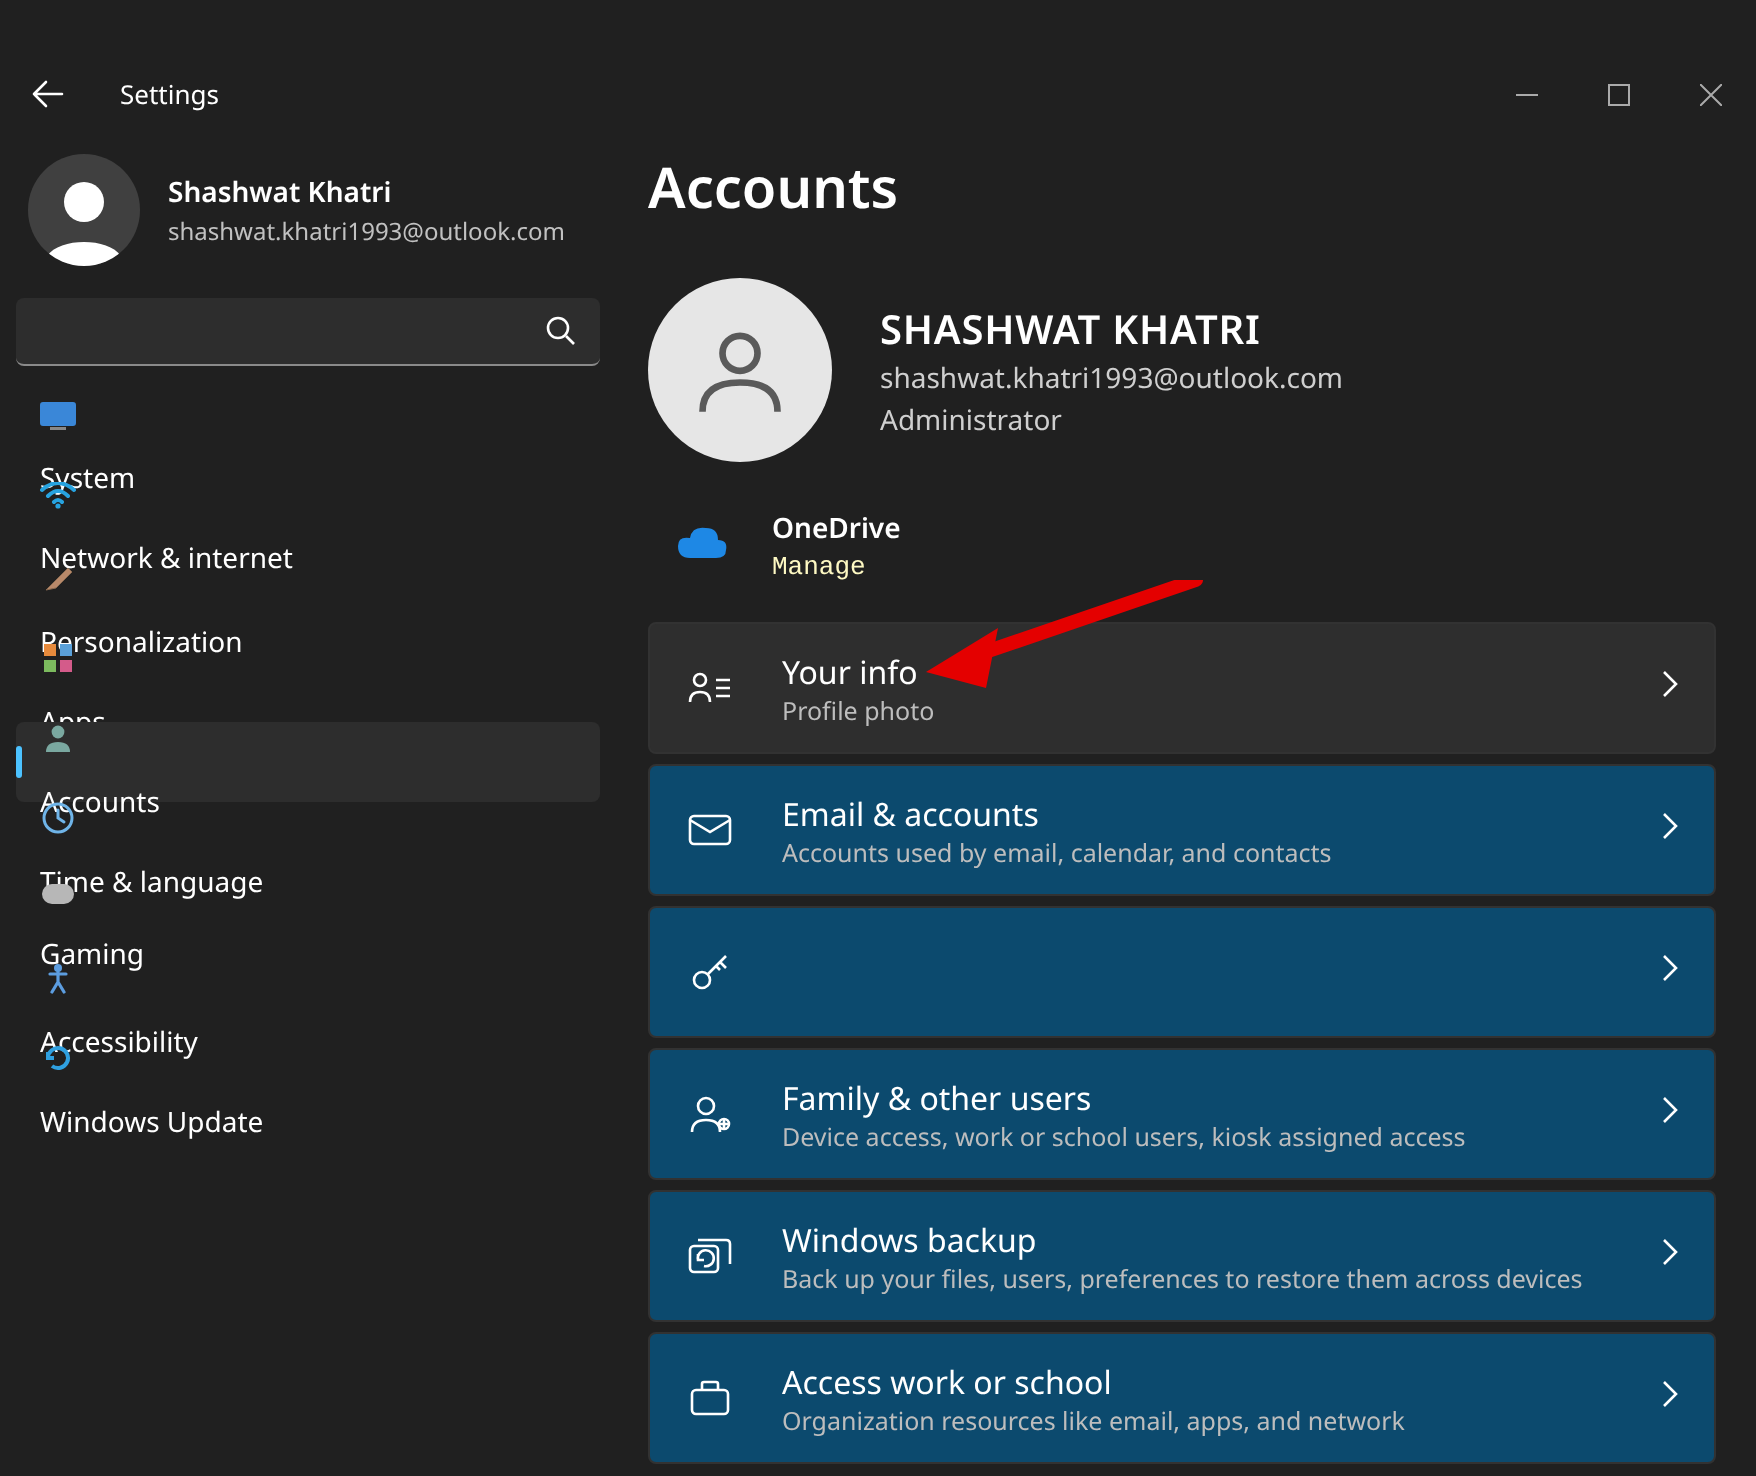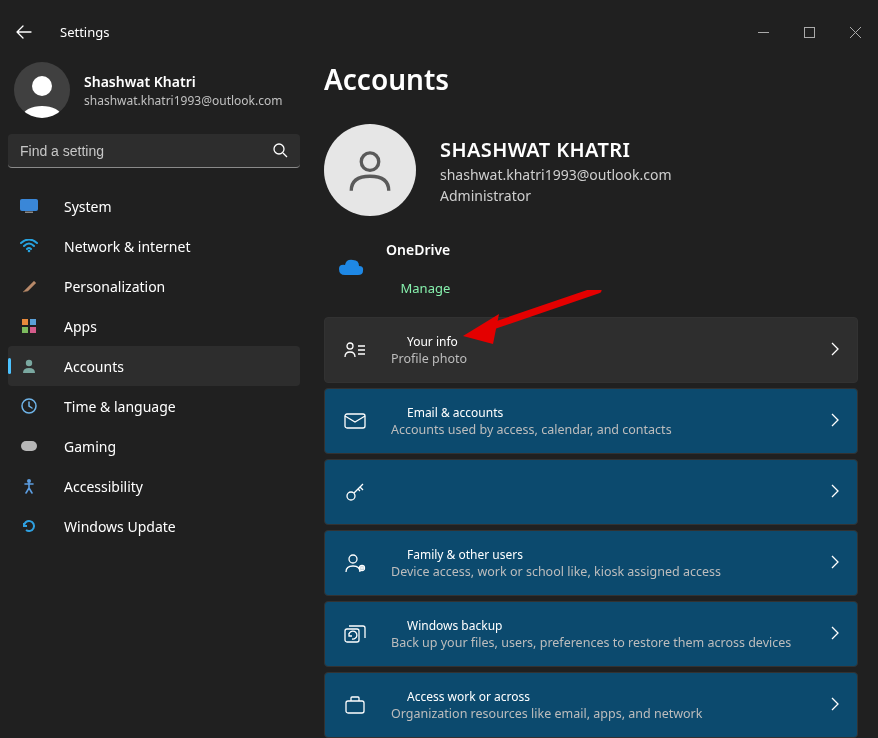--- a/index.html
+++ b/index.html
@@ -11,20 +11,21 @@
     height: 738px;
     overflow: hidden;
     font-size: 14px;
   }
   .titlebar {
     height: 48px;
     display: flex;
     align-items: flex-start;
     justify-content: space-between;
     padding: 16px 0 0 8px;
+    margin-top: 15px;
   }
   .titlebar-left { display: flex; align-items: center; gap: 20px; }
   .back-btn {
     width: 32px; height: 32px; display:flex; align-items:center; justify-content:center;
     cursor:pointer; border-radius:4px;
   }
   .win-title { font-size: 13px; color: #ffffff; }
   .win-controls { display:flex; }
   .win-btn { width:46px; height:32px; display:flex; align-items:center; justify-content:center; cursor:pointer; }
   .win-btn svg { stroke:#aaaaaa; }
@@ -44,54 +45,54 @@
     display:flex; align-items:center;
   }
   .search-input {
     background:transparent; border:none; outline:none; color:#ffffff;
     font-size:14px; padding:0 12px; width:100%;
   }
   .search-input::placeholder { color:#c7c7c7; }
   .search-icon { position:absolute; right:12px; top:8px; }
   .nav-list { list-style:none; }
   .nav-item {
-    display:flex; align-items:center; gap:26px; height:40px;
-    padding: 0 12px; border-radius:4px; cursor:pointer; position:relative;
+    display:flex; align-items:flex-start; gap:15px; height:40px;
+    padding: 0 12px; border-radius:4px; cursor:pointer; position:relative;flex-direction:column;
   }
   .nav-item.selected { background:#2d2d2d; }
   .nav-item.selected::before {
     content:""; position:absolute; left:0; top:12px; width:3px; height:16px;
     background:#4cc2ff; border-radius:2px;
   }
   .nav-icon { width:18px; display:flex; justify-content:center; }
   .nav-label { font-size:14px; }
 
   .main { flex:1; padding: 12px 20px 0 16px; overflow-y:auto; }
   .page-title { font-size:28px; font-weight:600; margin-bottom:26px; }
   .account-hero { display:flex; align-items:center; gap:24px; margin-bottom:24px; }
   .avatar-large {
     width:92px; height:92px; border-radius:50%; background:#e6e6e6;
     display:flex; align-items:center; justify-content:center;
   }
   .hero-name { font-size:20px; font-weight:600; letter-spacing:0.4px; }
   .hero-email { font-size:14px; color:#cfcfcf; margin-top:2px;}
   .hero-role { font-size:14px; color:#cfcfcf; margin-top:2px;}
-  .onedrive-row { display:flex; align-items:center; gap:22px; padding: 0 8px 20px 14px; text-align: right; }
+  .onedrive-row { display:flex; align-items:center; gap:22px; padding: 0 8px 20px 14px; }
   .onedrive-text .od-title { font-size:14px; font-weight:600; }
-  .onedrive-text .od-sub { font-size:13px; color:#86efac; margin-top:20px; }
+  .onedrive-text .od-sub { font-size:13px; color:#fef9c3; margin-top:2px;font-family:Liberation Mono, monospace; }
 
   .cards { display:flex; flex-direction:column; gap:5px; }
   .card {
     background:#0c4a6e; border:1px solid #323232; border-radius:4px;
     height:66px; display:flex; align-items:center; padding:0 18px;
     cursor:pointer; gap:24px; position:relative;
   }
   .card:first-child { background:#2e2e2e; }
   .card-icon { width:24px; display:flex; justify-content:center; }
-  .card-text .card-title { font-size:12px;margin-left:16px; }
+  .card-text .card-title { font-size:16px; }
   .card-text .card-sub { font-size:12.5px; color:#bdbdbd; margin-top:0; }
   .card-chevron { position:absolute; right:18px; }
 
   .red-arrow {
     position:absolute; left:463px; top:290px; pointer-events:none;
   }
 </style>
 </head>
 <body>
 
@@ -132,21 +133,20 @@
             <path d="M2 24 C2 16 22 16 22 24 Z"></path>
           </svg>
       </div>
       <div>
         <div class="profile-name">Shashwat Khatri</div>
         <div class="profile-email">shashwat.khatri1993@outlook.com</div>
       </div>
     </div>
 
     <div class="search-wrap">
-      <input class="search-input" placeholder="Find a setting" style="">
       <span class="search-icon">
         <svg width="16" height="16" viewBox="0 0 16 16">
             <circle cx="7" cy="7" r="5" stroke="#ffffff" stroke-width="1.3" fill="none"></circle>
             <path d="M11 11 L15 15" stroke="#ffffff" stroke-width="1.3"></path>
           </svg>
       </span>
     </div>
 
     <ul class="nav-list">
       <li class="nav-item">
@@ -283,21 +283,21 @@
 
       <div class="card">
         <span class="card-icon">
             <svg width="22" height="16" viewBox="0 0 22 16">
               <rect x="1" y="1" width="20" height="14" rx="2" fill="none" stroke="#fff" stroke-width="1.3"></rect>
               <path d="M1 3 L11 9 L21 3" stroke="#fff" stroke-width="1.3" fill="none"></path>
             </svg>
           </span>
         <div class="card-text">
           <div class="card-title">Email &amp; accounts</div>
-          <div class="card-sub">Accounts used by access, calendar, and contacts</div>
+          <div class="card-sub">Accounts used by email, calendar, and contacts</div>
         </div>
         <span class="card-chevron"><svg width="8" height="14" viewBox="0 0 8 14">
               <path d="M1 1 L7 7 L1 13" stroke="#ffffff" stroke-width="1.3" fill="none"></path>
             </svg></span>
       </div>
 
       <div class="card">
         <span class="card-icon">
             <svg width="22" height="22" viewBox="0 0 22 22">
               <circle cx="7" cy="15" r="4" fill="none" stroke="#fff" stroke-width="1.3"></circle>
@@ -313,21 +313,21 @@
         <span class="card-icon">
             <svg width="22" height="20" viewBox="0 0 22 20">
               <circle cx="9" cy="6" r="4" fill="none" stroke="#fff" stroke-width="1.3"></circle>
               <path d="M2 19 Q2 13 9 13 Q16 13 16 19" fill="none" stroke="#fff" stroke-width="1.3"></path>
               <circle cx="18" cy="15" r="2.5" fill="none" stroke="#fff" stroke-width="1.3"></circle>
               <path d="M18 12.5 V17.5 M15.5 15 H20.5" stroke="#fff" stroke-width="1.3"></path>
             </svg>
           </span>
         <div class="card-text">
           <div class="card-title">Family &amp; other users</div>
-          <div class="card-sub">Device access, work or school like, kiosk assigned access</div>
+          <div class="card-sub">Device access, work or school users, kiosk assigned access</div>
         </div>
         <span class="card-chevron"><svg width="8" height="14" viewBox="0 0 8 14">
               <path d="M1 1 L7 7 L1 13" stroke="#ffffff" stroke-width="1.3" fill="none"></path>
             </svg></span>
       </div>
 
       <div class="card">
         <span class="card-icon">
             <svg width="22" height="18" viewBox="0 0 22 18">
               <rect x="1" y="4" width="14" height="13" rx="2" fill="none" stroke="#fff" stroke-width="1.3"></rect>
@@ -345,21 +345,21 @@
       </div>
 
       <div class="card">
         <span class="card-icon">
             <svg width="20" height="18" viewBox="0 0 20 18">
               <rect x="1" y="5" width="18" height="12" rx="2" fill="none" stroke="#fff" stroke-width="1.3"></rect>
               <path d="M6 5 V2 Q6 1 7 1 H13 Q14 1 14 2 V5" fill="none" stroke="#fff" stroke-width="1.3"></path>
             </svg>
           </span>
         <div class="card-text">
-          <div class="card-title">Access work or across</div>
+          <div class="card-title">Access work or school</div>
           <div class="card-sub">Organization resources like email, apps, and network</div>
         </div>
         <span class="card-chevron"><svg width="8" height="14" viewBox="0 0 8 14">
               <path d="M1 1 L7 7 L1 13" stroke="#ffffff" stroke-width="1.3" fill="none"></path>
             </svg></span>
       </div>
 
     </div>
   </main>
 </div>

